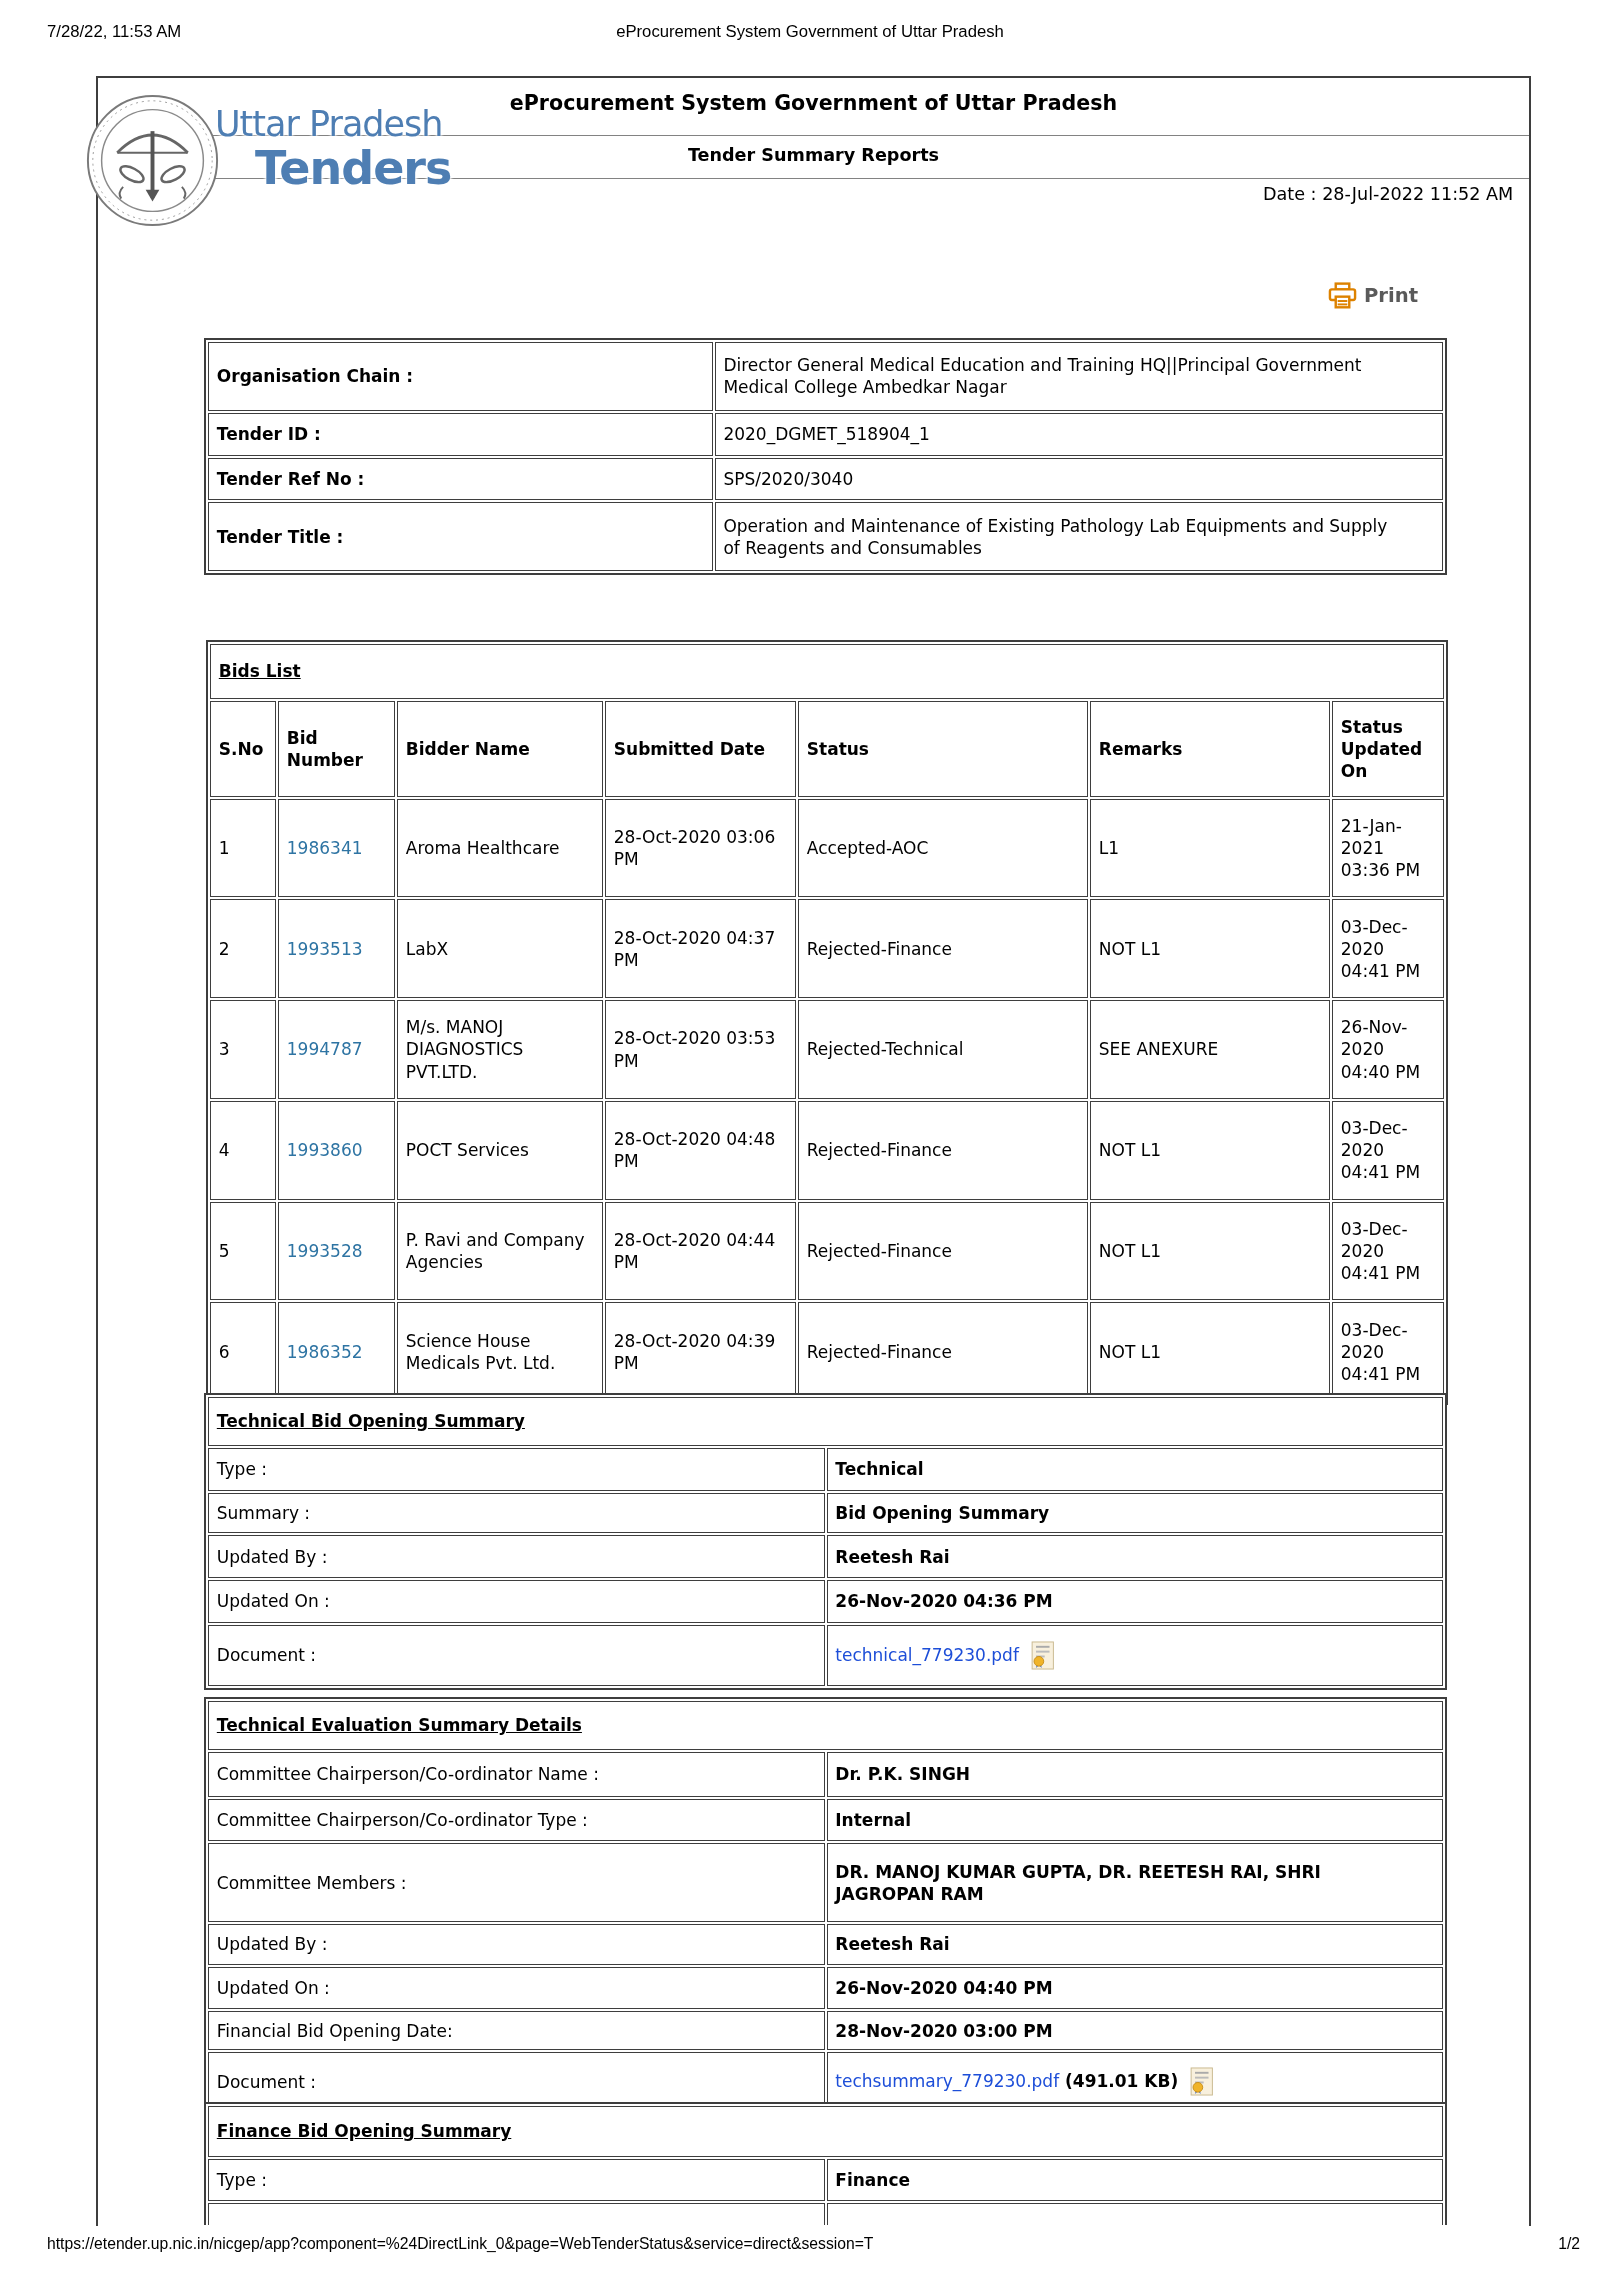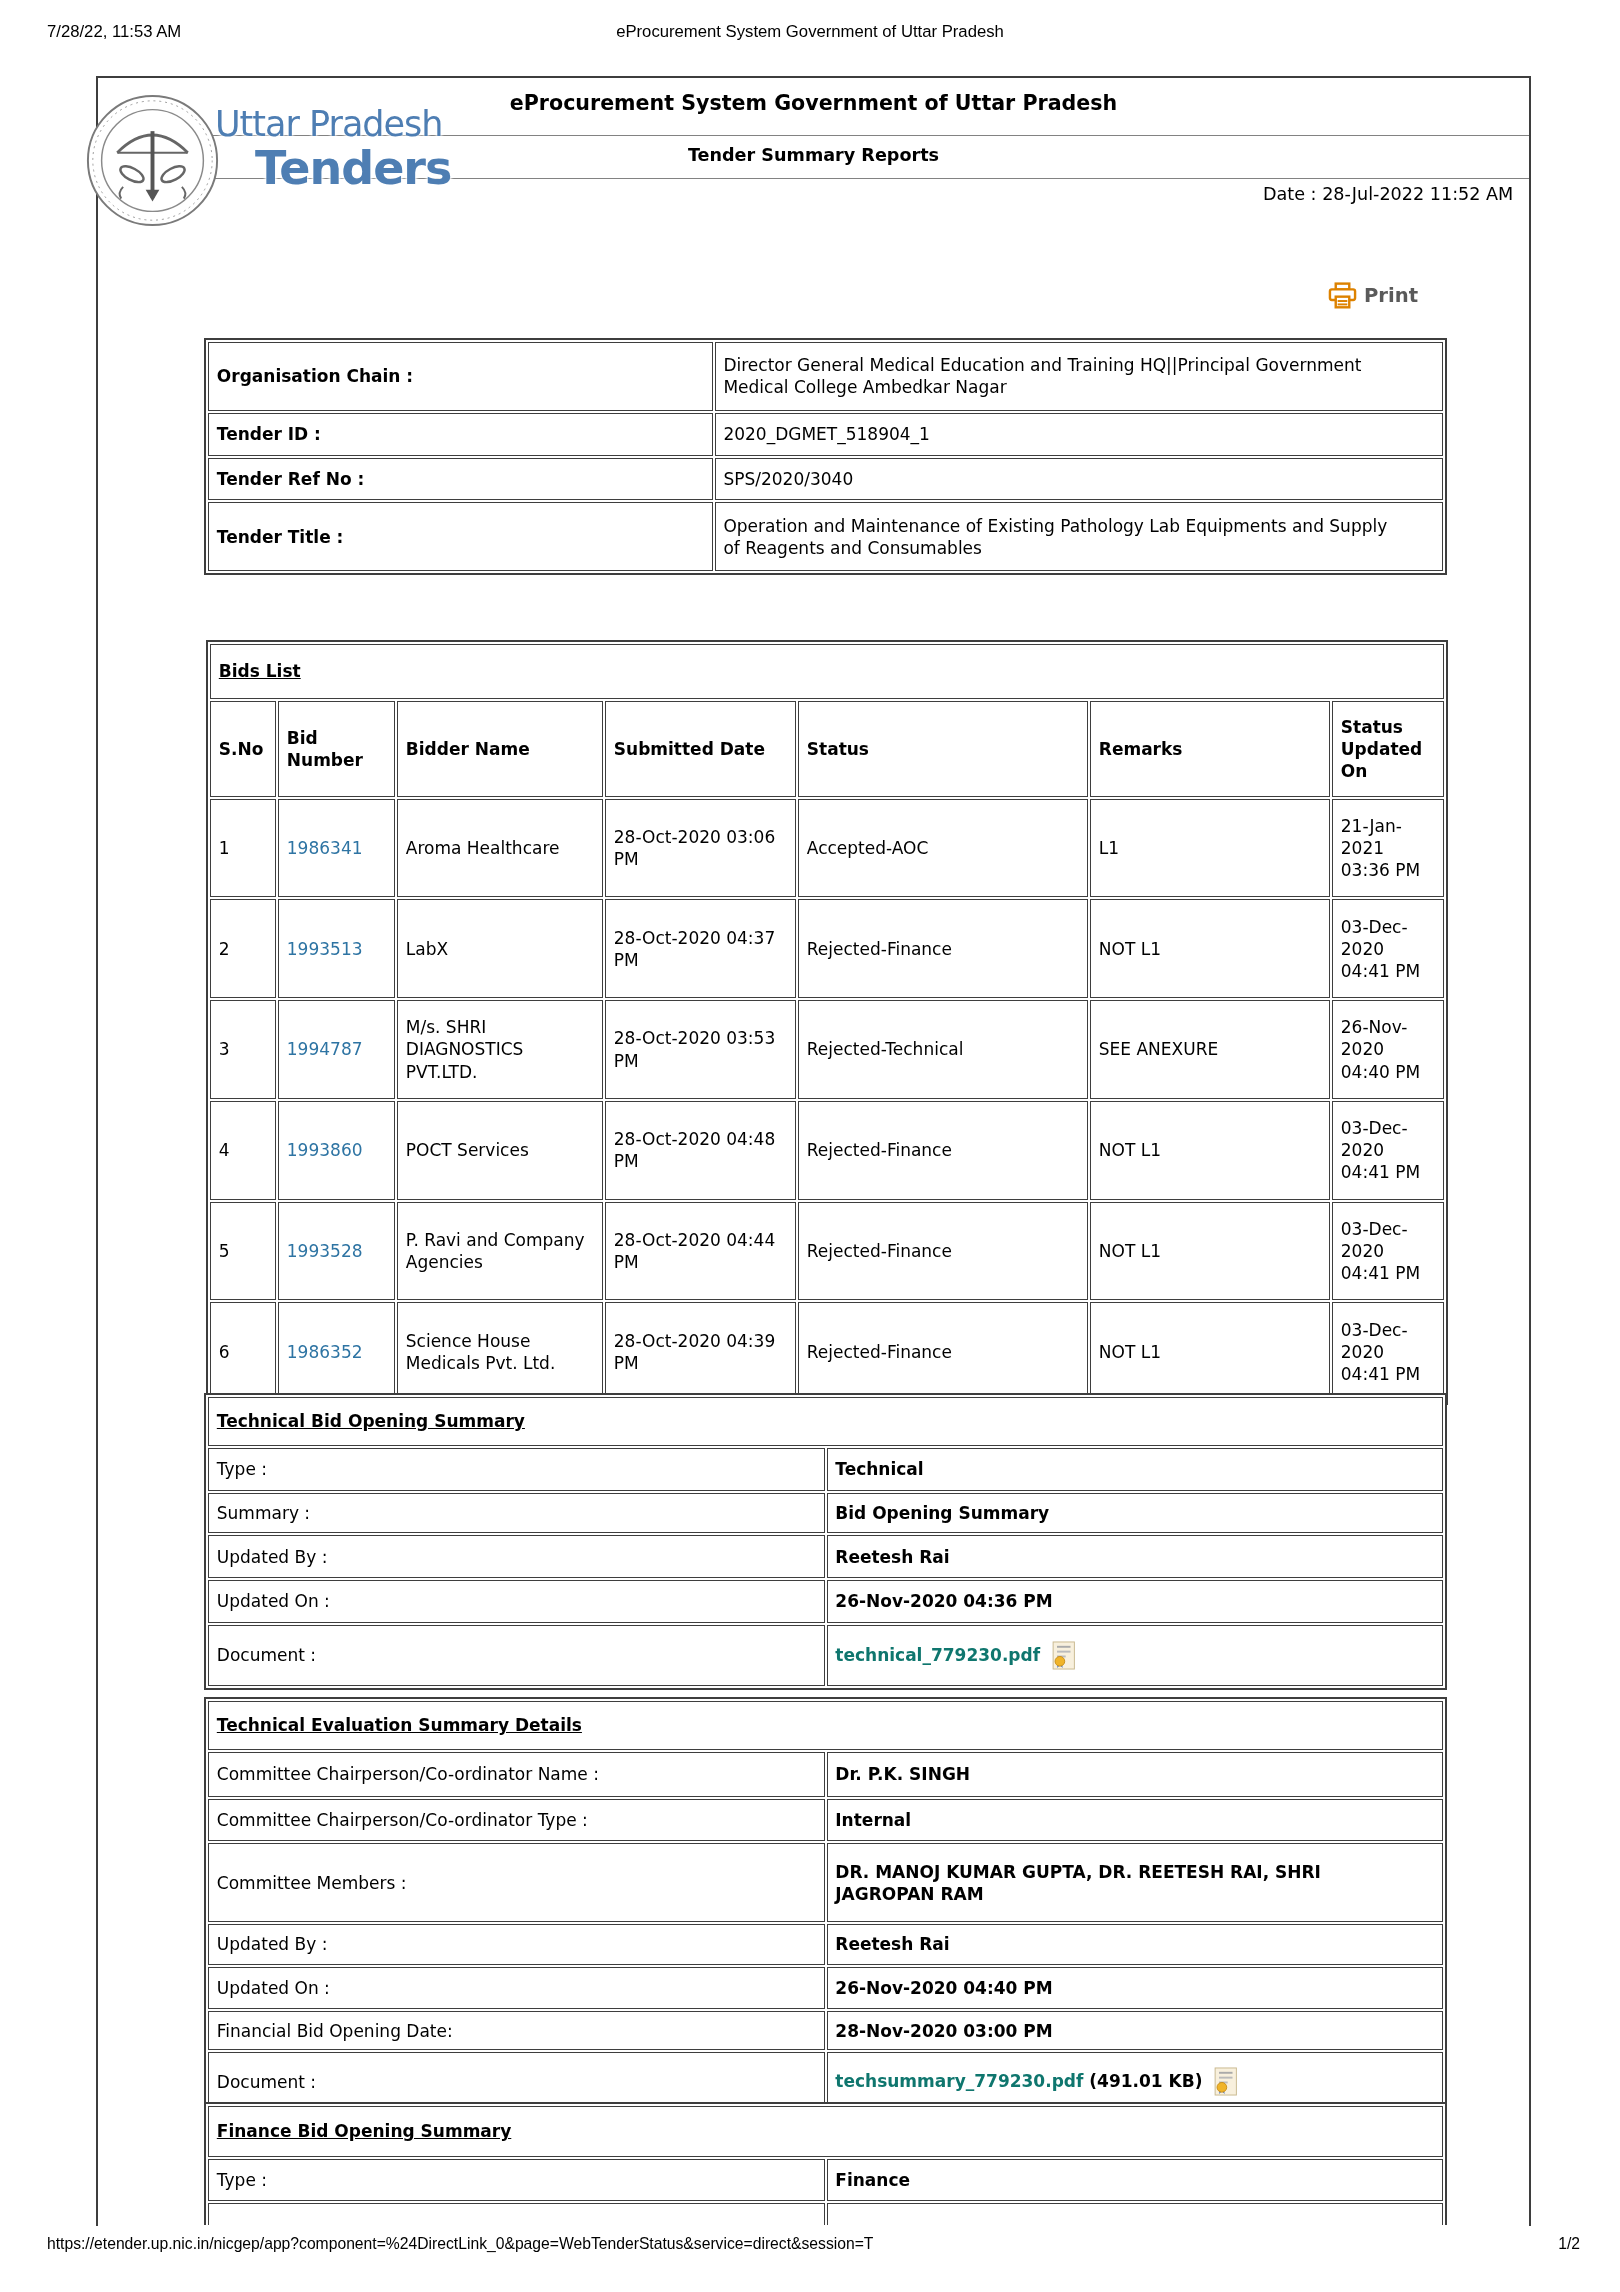--- a/index.html
+++ b/index.html
@@ -47,21 +47,21 @@
   .tbl-org{position:absolute;left:106px;top:260px;width:1243px;}
   .tbl-org td{height:33px;} .tbl-org tr.tall td{height:59px;}
   .tbl-org td.k{width:487px;}
 
   .tbl-bids{position:absolute;left:108px;top:562px;width:1241px;}
   .tbl-bids td{vertical-align:top;padding:5.9px 5.9px;}
   .tbl-bids td.heading{height:45px;vertical-align:middle;margin-top:44px;}
   .tbl-bids tr.hdr td{font-weight:bold;vertical-align:middle;height:86px;}
   .tbl-bids tr.r td{height:89px;}
   a.bidlink{color:#2e74a3;text-decoration:none;}
-  a.doclink{color:#0f766e;text-decoration:none;font-weight:bold;}
+  a.doclink{color:#1d4ed8;text-decoration:none;font-weight:normal;}
 
   .tbl-tech{position:absolute;left:106px;top:1315px;width:1243px;}
   .tbl-tech td.k{width:487px;}
   .tbl-eval{position:absolute;left:106px;top:1619px;width:1243px;}
   .tbl-eval td.k{width:487px;}
   .fin-wrap{position:absolute;left:106px;top:2024px;width:1247px;height:123px;overflow:hidden;}
   .tbl-fin{width:1243px;}
   .tbl-fin td.k{width:487px;}
 
   .doc-size{font-weight:bold;}
@@ -175,21 +175,21 @@
         <td><a class="bidlink" href="#">1993513</a></td>
         <td>LabX</td>
         <td>28-Oct-2020 04:37 PM</td>
         <td>Rejected-Finance</td>
         <td>NOT L1</td>
         <td>03-Dec-2020 04:41 PM</td>
       </tr>
       <tr class="r">
         <td>3</td>
         <td><a class="bidlink" href="#">1994787</a></td>
-        <td>M/s. SHRI DIAGNOSTICS PVT.LTD.</td>
+        <td>M/s. MANOJ DIAGNOSTICS PVT.LTD.</td>
         <td>28-Oct-2020 03:53 PM</td>
         <td>Rejected-Technical</td>
         <td>SEE ANEXURE</td>
         <td>26-Nov-2020 04:40 PM</td>
       </tr>
       <tr class="r">
         <td>4</td>
         <td><a class="bidlink" href="#">1993860</a></td>
         <td>POCT Services</td>
         <td>28-Oct-2020 04:48 PM</td>

